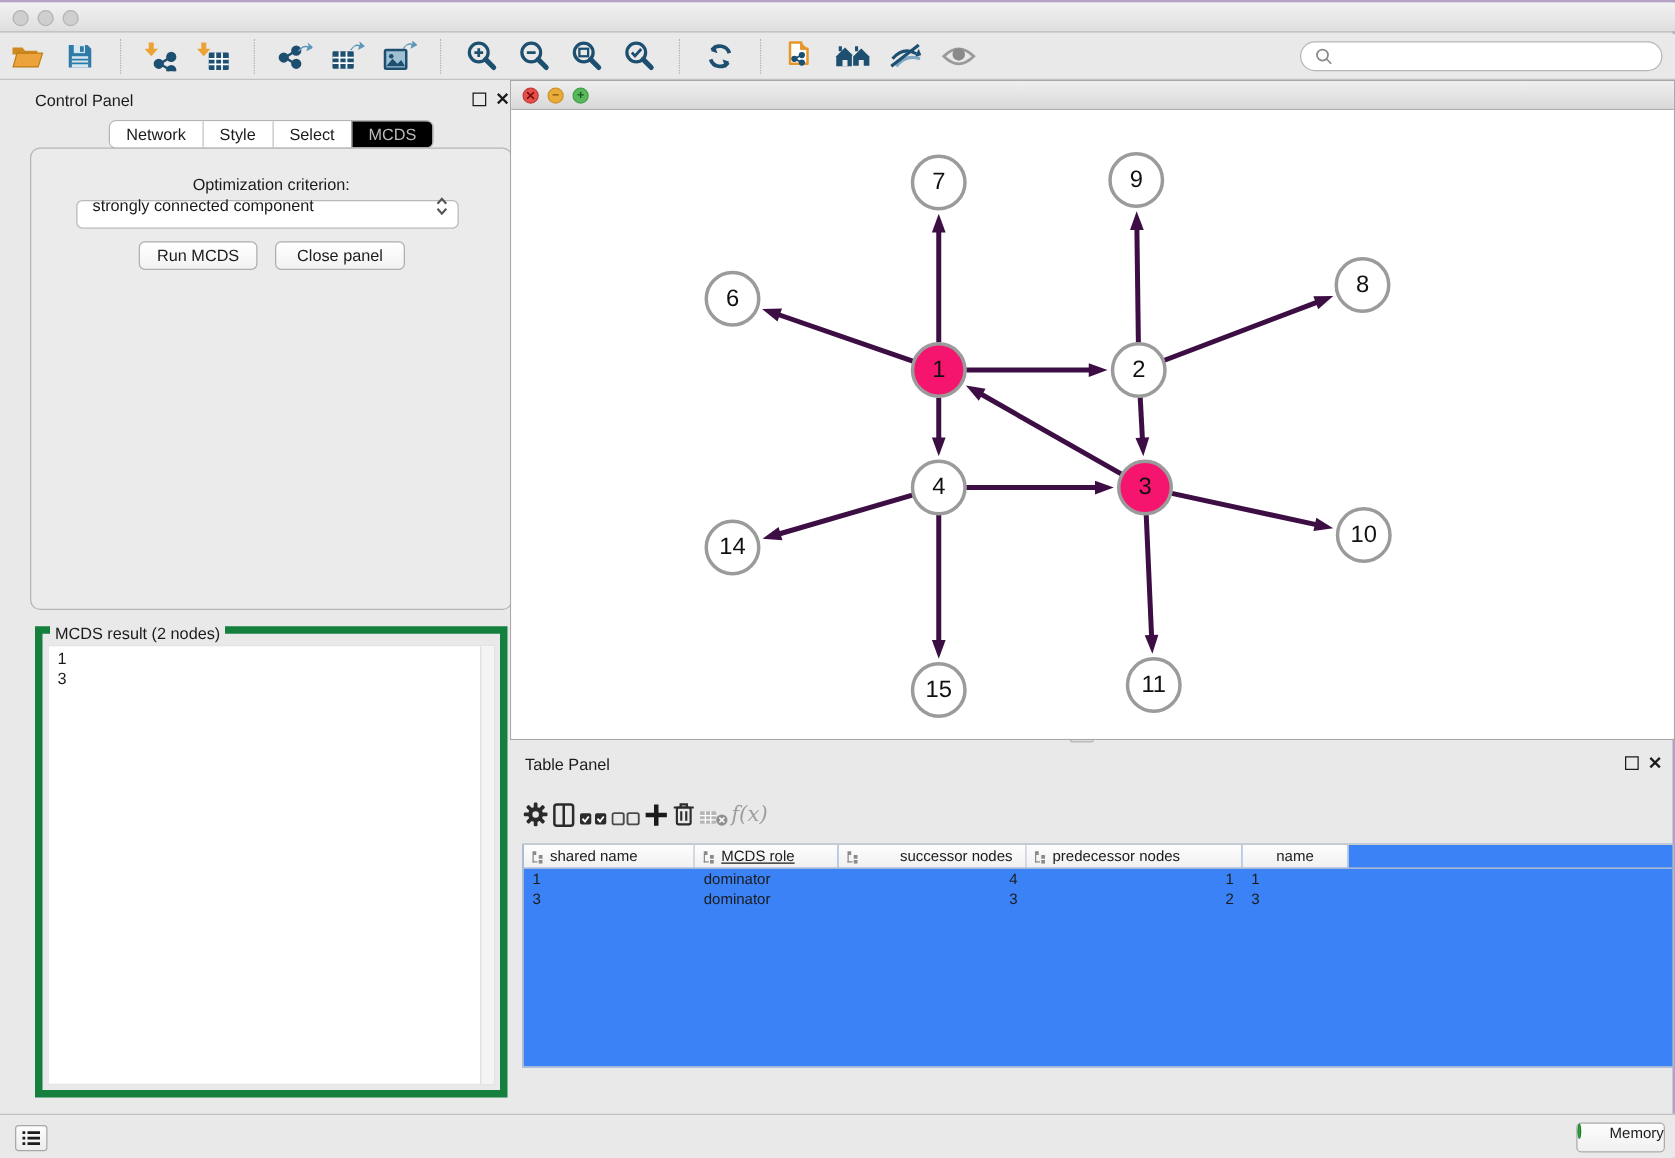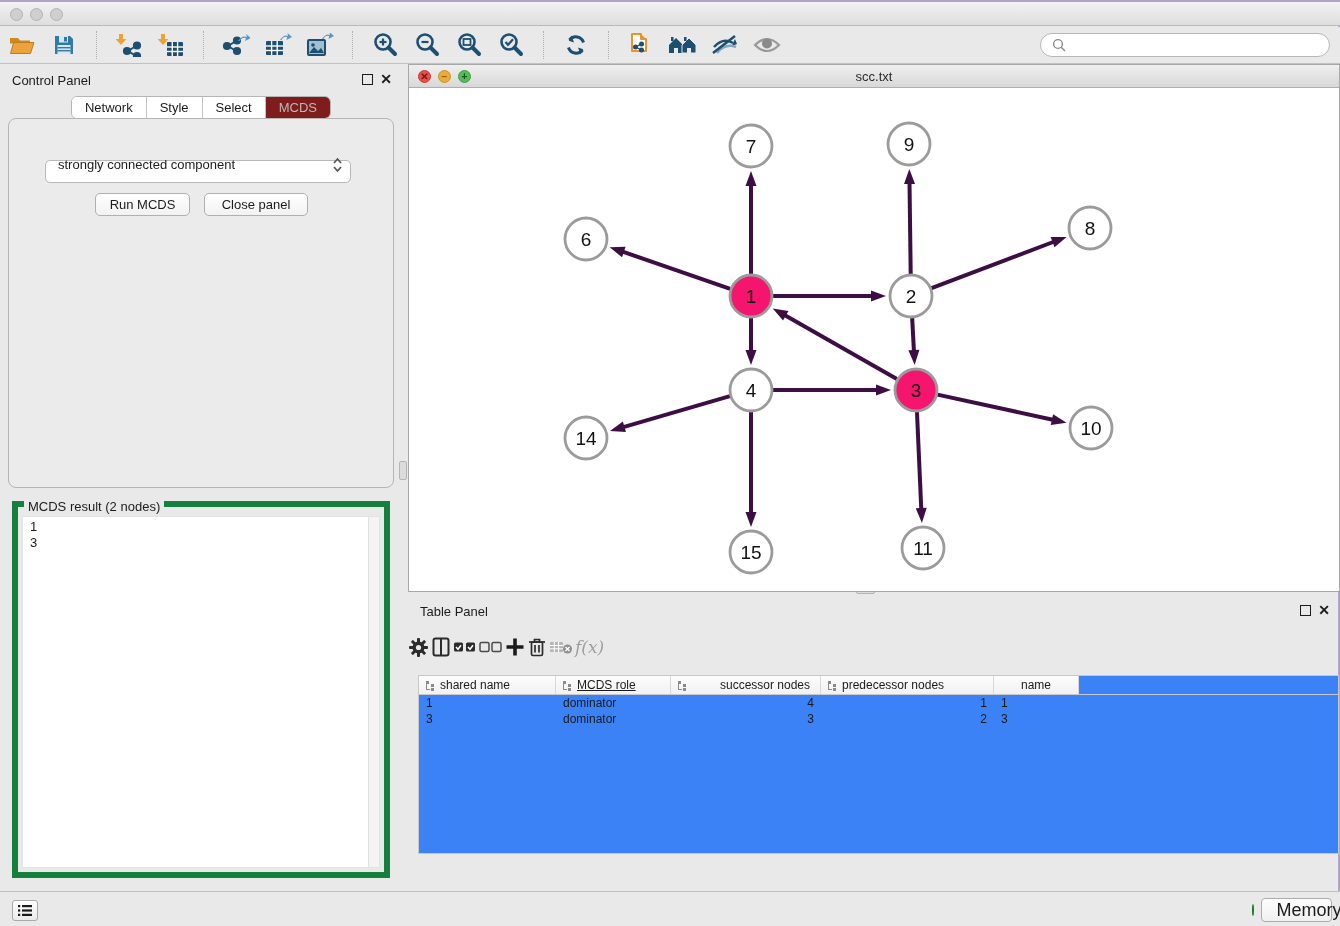--- a/index.html
+++ b/index.html
@@ -14,29 +14,29 @@
 #titlebar .lights{position:absolute;left:10px;top:6px;display:flex;gap:7px}
 #titlebar .lights span{width:13px;height:13px;border-radius:50%;background:#cfcfcf;border:1px solid #b3b3b3}
 #window-title{position:absolute;left:0;right:0;top:4px;text-align:center;color:#8f8f8f}
 
 #toolbar{left:0;top:27px;width:1340px;height:37px;background:#e9e9e9;border-bottom:1px solid #c2c2c2;display:flex;align-items:center;padding-left:5px}
 .tbtn{width:34px;height:32px;display:flex;align-items:center;justify-content:center;flex:0 0 auto}
 .tsep{width:1px;height:28px;border-left:1px dotted #b0b0b0;margin:0 7px;flex:0 0 auto}
 #toolbar{gap:8px}
 #search-box{position:absolute;right:10px;top:6px;width:290px;height:24px;border:1px solid #b7b7b7;border-radius:12px;background:#fff;padding-left:28px}
 
-#control-panel{left:0;top:65px;width:402px;height:826px}
+#control-panel{left:16px;top:65px;width:402px;height:826px}
 .panel-header-title{position:absolute;left:12px;top:8px}
 .win-btns{position:absolute;right:10px;top:9px;display:flex;gap:7px;align-items:center}
 .wb-max{width:11px;height:11px;border:1.6px solid #1b1b1b}
 .wb-close{font-weight:bold;font-size:14px;line-height:11px;color:#1b1b1b}
 .segtabs{display:flex;height:23px;border:1px solid #b5b5b5;border-radius:6px;background:#fff;overflow:hidden}
 .segtabs .seg{display:flex;align-items:center;justify-content:center;padding:0 13px;border-left:1px solid #c4c4c4;background:#fff;color:#1b1b1b}
 .segtabs .seg:first-child{border-left:none}
-.segtabs .seg.dim{background:#7f1d1d;color:#b9b9b9}
+.segtabs .seg.dim{background:#000000;color:#b9b9b9}
 #control-tabs{position:absolute;left:0;right:0;top:31px;display:flex;justify-content:center}
 #opt-box{position:absolute;left:8px;top:53px;width:386px;height:370px;border:1px solid #b5b5b5;border-radius:8px;background:#ebebeb}
 #opt-label{position:absolute;left:0;right:0;top:21px;text-align:center}
 #opt-select{position:absolute;left:36px;top:41px;width:306px;height:23px;background:#fff;border:1px solid #b9b9b9;border-radius:5px;display:flex;align-items:center;padding:0 6px 14px 12px}
 #opt-select .grow{flex:1}
 .btn{position:absolute;height:23px;background:linear-gradient(#ffffff,#f2f2f2);border:1px solid #b0b0b0;border-radius:5px;display:flex;align-items:center;justify-content:center}
 #run-btn{left:86px;top:74px;width:95px}
 #close-btn{left:195px;top:74px;width:104px}
 #result-group{position:absolute;left:12px;top:436px;width:378px;height:377px;border:6px solid #15803d}
 #result-legend{position:absolute;left:6px;top:-8px;background:#e9e9e9;padding:0 4px}
@@ -45,31 +45,31 @@
 #result-scroll{position:absolute;right:0;top:0;bottom:0;width:11px;background:#f4f4f4;border-left:1px solid #e0e0e0}
 
 #network-frame{left:408px;top:64px;width:932px;height:528px;border:1px solid #a8a8a8;background:#fff}
 #net-titlebar{position:absolute;left:0;top:0;right:0;height:23px;background:linear-gradient(#efefef,#d8d8d8);border-bottom:1px solid #aeaeae}
 #net-title{position:absolute;left:0;right:0;top:4px;text-align:center;color:#2b2b2b}
 #net-lights{position:absolute;left:9px;top:5px;display:flex;gap:7px}
 #net-lights span{width:13px;height:13px;border-radius:50%;display:flex;align-items:center;justify-content:center;font-size:10px;font-weight:bold}
 #net-canvas{position:absolute;left:0;top:23px;right:0;bottom:0;background:#fff}
 
 #table-panel{left:408px;top:596px;width:932px;height:294px}
-#table-toolbar{position:absolute;left:0;top:36px;height:30px;display:flex;align-items:center;gap:2px}
+#table-toolbar{position:absolute;left:10px;top:36px;height:30px;display:flex;align-items:flex-end;gap:2px}
 #table-container{position:absolute;left:10px;top:79px;width:921px;height:179px;background:#3b82f6;border:1px solid #c8c8c8;overflow:hidden}
 #table-header{display:flex;height:19px;border-bottom:1px solid #c9c9c9}
 #table-header .hc{display:flex;align-items:center;gap:4px;padding:0 6px;border-right:1px solid #d8d8d8;background:linear-gradient(#fdfdfd,#f1f1f1);font-size:12px}
 .trow{display:flex;height:16px;font-size:12px}
 .trow .tc{padding:0 7px;display:flex;align-items:center}
 #bottom-tabs{position:absolute;left:0;right:0;top:268px;display:flex;justify-content:center}
 
 #statusbar{left:0;top:891px;width:1340px;height:35px;border-top:1px solid #c0c0c0;background:#e9e9e9}
 #list-btn{position:absolute;left:12px;top:8px;width:26px;height:21px;border:1px solid #a9a9a9;border-radius:3px;background:linear-gradient(#fdfdfd,#ececec);display:flex;align-items:center;justify-content:center}
-#memory-btn{position:absolute;right:8px;top:6px;width:71px;height:24px;border:1px solid #adadad;border-radius:4px;background:linear-gradient(#fdfdfd,#f0f0f0);display:flex;align-items:center;justify-content:center;gap:23px;font-size:18px}
+#memory-btn{position:absolute;right:8px;top:6px;width:71px;height:24px;border:1px solid #adadad;border-radius:4px;background:linear-gradient(#fdfdfd,#f0f0f0);display:flex;justify-content:center;gap:23px;font-size:12px}
 #memory-dot{width:10px;height:12px;border-radius:50%;background:#2daa37;border:1px solid #1c7a24}
 .fx{font-family:"DejaVu Serif",serif;font-style:italic;color:#9e9e9e;font-size:17px}
 </style>
 </head>
 <body>
 
 <div class="abs" id="edge-top"></div>
 <div class="abs" id="edge-right"></div>
 
 <div class="abs" id="titlebar">
@@ -246,20 +246,21 @@
   </div>
   <div id="control-tabs">
       <div class="segtabs" id="control-tabs-inner">
         <div class="seg">Network</div>
         <div class="seg">Style</div>
         <div class="seg">Select</div>
         <div class="seg dim">MCDS</div>
       </div>
     </div>
   <div id="opt-box">
+    <div id="opt-label">Optimization criterion:</div>
     <div id="opt-select">
       <span>strongly connected component</span>
       <span class="grow"></span>
       <svg width="13" height="16" viewBox="0 0 13 16">
           <path d="M3 6 L6.5 2 L10 6" fill="none" stroke="#555" stroke-width="1.7"></path>
           <path d="M3 10 L6.5 14 L10 10" fill="none" stroke="#555" stroke-width="1.7"></path>
         </svg>
     </div>
     <div class="btn" id="run-btn">Run MCDS</div>
     <div class="btn" id="close-btn">Close panel</div>
@@ -276,21 +277,20 @@
   </div>
 </div>
 
 <div class="abs" id="network-frame">
   <div id="net-titlebar">
     <div id="net-lights">
       <span style="background:#e5504a;border:1px solid #c33c37;color:#7c100d">✕</span>
       <span style="background:#e9ac3b;border:1px solid #cd922b;color:#8a5d0a">−</span>
       <span style="background:#59b75c;border:1px solid #43a047;color:#175c1a">+</span>
     </div>
-    <div id="net-title">scc.txt</div>
   </div>
   <div id="net-canvas">
     <svg id="graph-svg" width="930" height="503">
         <line x1="342" y1="186" x2="342" y2="96" stroke="#3d0e44" stroke-width="4"></line>
         <polygon points="342,83 347.5,98 336.5,98" fill="#3d0e44"></polygon>
         <line x1="321.2058154797033" y1="200.81655443844295" x2="212.9172278077852" y2="163.40776960632581" stroke="#3d0e44" stroke-width="4"></line>
         <polygon points="200.6297551367008,159.1630063199512 216.60346960911053,158.86226398184775 213.011746828332,169.25935624199607" fill="#3d0e44"></polygon>
         <line x1="364" y1="208" x2="464" y2="208" stroke="#3d0e44" stroke-width="4"></line>
         <polygon points="477,208 462,213.5 462,202.5" fill="#3d0e44"></polygon>
         <line x1="342" y1="230" x2="342" y2="264" stroke="#3d0e44" stroke-width="4"></line>

